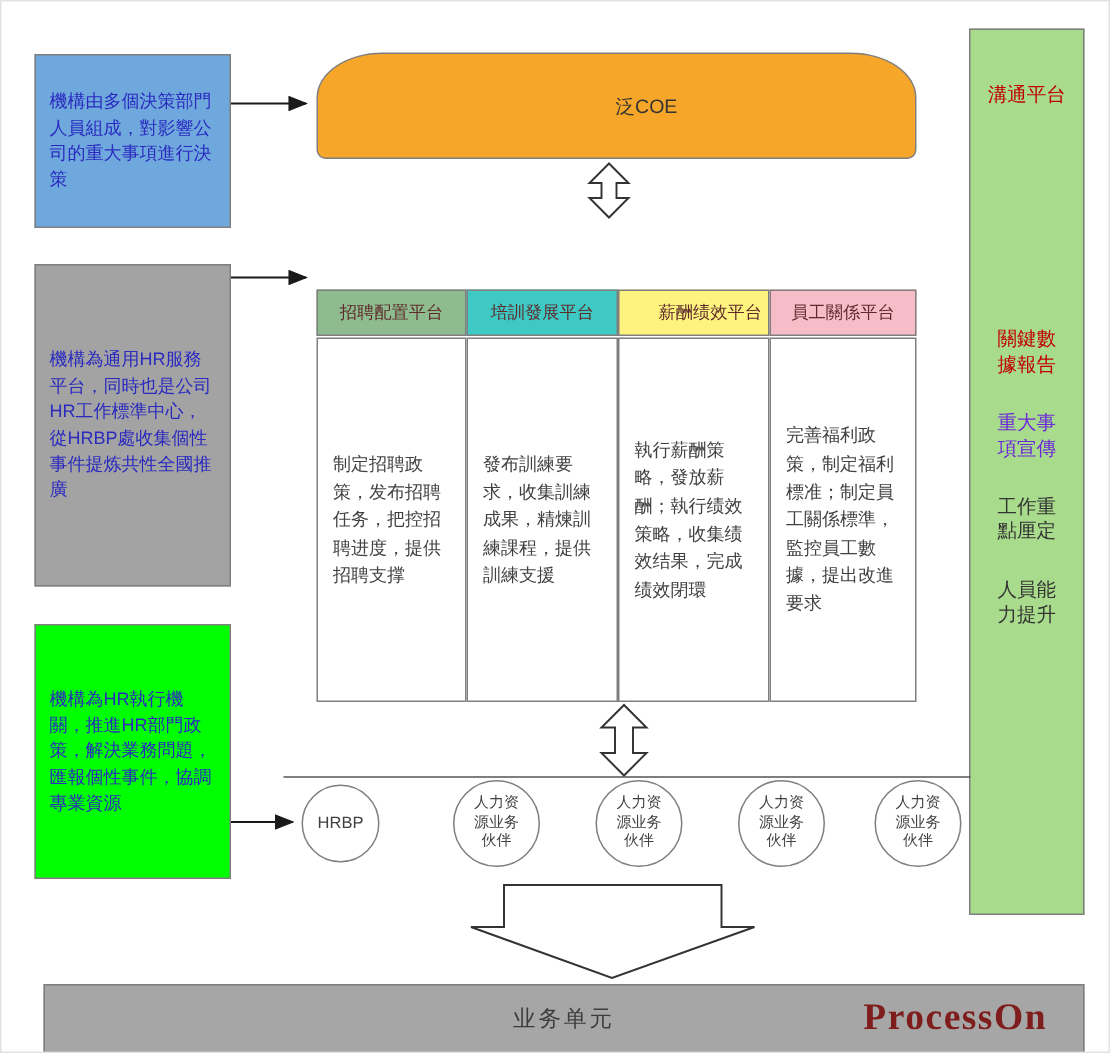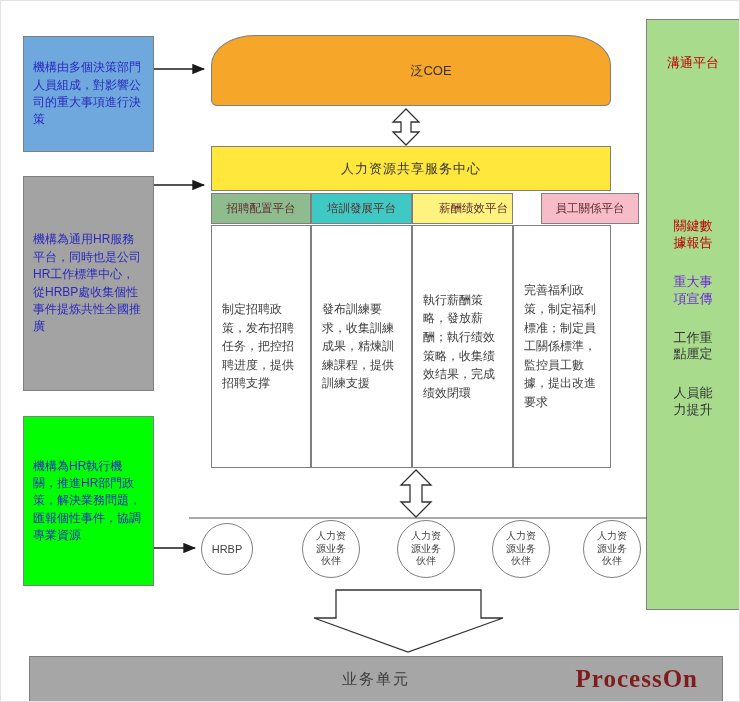--- a/index.html
+++ b/index.html
@@ -47,21 +47,21 @@
   
   .circle { border-radius:50%; background:#fff; display:flex;
             align-items:center; justify-content:center; text-align:center;
             color:#414141; }
   #c1 { left:200px; top:522px; width:52px; height:52px; font-size:11px; }
   .bp { width:58px; height:58px; font-size:10px; line-height:1.25; top:519px; }
   .bp .wrap { display:block; width:33px; }
   #c2 { left:301px; } #c3 { left:396px; } #c4 { left:491px; } #c5 { left:582px; }
 
   
-  .panel { left:645px; top:18px; width:94px; height:591px;
+  .panel { left:645px; top:18px; width:77px; height:591px;
            display:flex; flex-direction:column; align-items:center; }
   .panel-title { margin-top:34px; font-size:13px; text-align:center; }
   .panel-items { margin-top:146px; display:flex; flex-direction:column;
                  gap:22px; align-items:center; }
   .panel-item  { width:45px; text-align:center; font-size:13px; line-height:1.3; }
 
   
   .footer { left:28px; top:655px; width:694px; height:46px;
             display:flex; align-items:center; justify-content:center;
             font-size:15px; color:#3d3d3d; letter-spacing:2px; }
@@ -96,34 +96,31 @@
     <span>機構為通用HR服務平台，同時也是公司HR工作標準中心，從HRBP處收集個性事件提炼共性全國推廣</span>
   </div>
   <div id="note3" class="shape note" style="background-color: rgb(0, 255, 0);">
     <span>機構為HR執行機關，推進HR部門政策，解決業務問題，匯報個性事件，協調專業資源</span>
   </div>
 
   <div class="shape coe" style="background-color: rgb(246, 166, 41);">
     <span>泛COE</span>
   </div>
 
-  <div class="shape ssc" style="background-color: rgb(255, 231, 59);">
-    <span>人力资源共享服务中心</span>
-  </div>
 
   <div class="shape phead x1" style="background-color: rgb(143, 188, 143);">
     <span>招聘配置平台</span>
   </div>
   <div class="shape phead x2" style="background-color: rgb(63, 201, 196);">
     <span>培訓發展平台</span>
   </div>
   <div class="shape phead x3" style="background-color: rgb(255, 243, 128); padding-left: 22px;">
     <span>薪酬绩效平台</span>
   </div>
-  <div class="shape phead x4" style="background-color: rgb(246, 189, 201); margin-left: 28px;">
+  <div class="shape phead x4" style="background-color: rgb(246, 189, 201);">
     <span>員工關係平台</span>
   </div>
 
   <div class="shape pcol x1">
     <span>制定招聘政策，发布招聘任务，把控招聘进度，提供招聘支撑</span>
   </div>
   <div class="shape pcol x2">
     <span>發布訓練要求，收集訓練成果，精煉訓練課程，提供訓練支援</span>
   </div>
   <div class="shape pcol x4">

